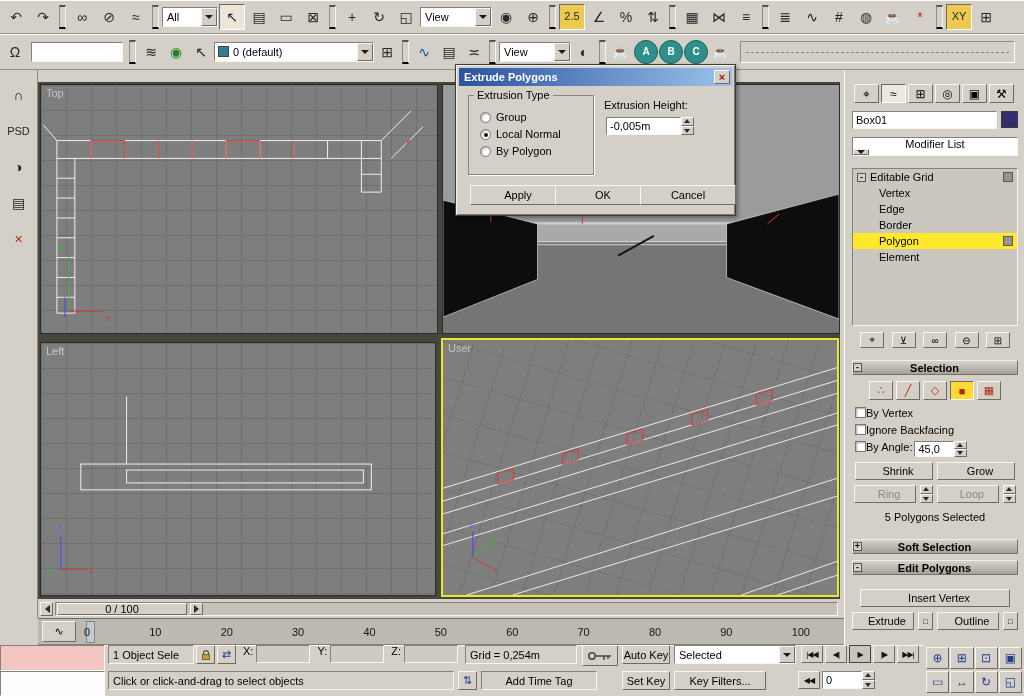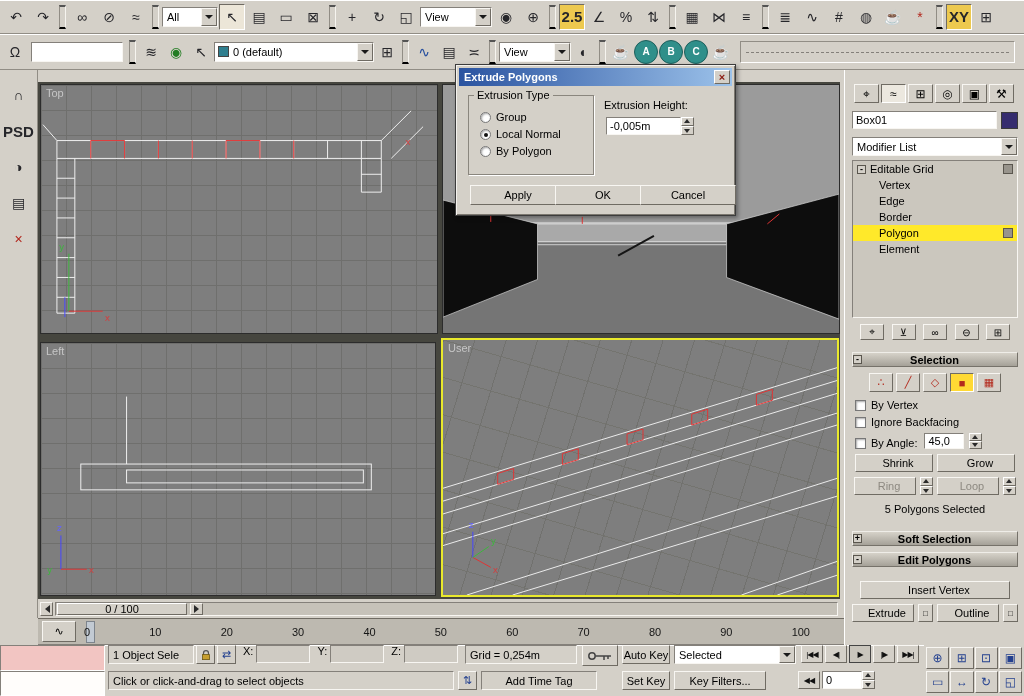--- a/index.html
+++ b/index.html
@@ -16,21 +16,21 @@
 .arr{width:0;height:0;border-left:4px solid transparent;border-right:4px solid transparent;border-top:4px solid #1a1a1a;}
 .w56{width:56px}.w70{width:72px}.w150{width:160px}.w122{width:122px}
 
 .tbrow{position:absolute;left:0;width:1024px;display:flex;align-items:center;gap:1px;padding:2px 3px;background:#d4d0c8;border-bottom:1px solid #918d85;box-shadow:inset 0 1px 0 #fff;}
 #tb1{top:0;height:34px;}
 #tb2{top:34px;height:36px;}
 .tbgroup{display:flex;align-items:center;gap:1px;}
 .tbtn{width:26px;height:26px;background:#d4d0c8;border:1px solid #d4d0c8;display:inline-flex;align-items:center;justify-content:center;padding:0;cursor:default;}
 #tb2 .tbtn{width:24px;height:24px;}
 .tbtn .g{font-size:14px;color:#26262a;line-height:1;pointer-events:none;}
-.tbtn.small .g,.small .g{font-size:15px;font-weight:bold;}
+.tbtn.small .g,.small .g{font-size:11px;font-weight:normal;}
 .tbtn.pressed{background:#ece6d8;border:1px solid;border-color:#6f6b63 #fff #fff #6f6b63;}
 .tbtn.warn{background:#edc94f;}
 .tbtn.red .g{color:#b3251b}.tbtn.blue .g{color:#274f9e}.tbtn.green .g{color:#237d23}.tbtn.teal .g{color:#0a6f6a}
 .tbtn.round{border-radius:50%;background:#2f8f8a;border:1px solid #1d5f5c;width:20px;height:20px;}
 .tbtn.round .g{color:#fff;font-size:10px;font-weight:bold;}
 .tsep{width:7px;height:24px;border-left:1px solid #918d85;border-right:1px solid #f6f4ef;margin:0 2px;background:none;}
 .nsfield{width:92px;height:20px;margin:0 3px;}
 .layerchip{width:11px;height:11px;border:1px solid #444;margin-left:3px;flex:none;}
 .blankstrip{flex:1;height:22px;margin:2px 6px;border:1px solid;border-color:#918d85 #fff #fff #918d85;position:relative;}
 .blankstrip::after{content:"";position:absolute;left:5px;right:5px;top:50%;border-top:1px dashed #84807a;}
@@ -56,41 +56,41 @@
 .tri-r{width:0;height:0;border:4px solid transparent;border-left:5px solid #2a2a2a;margin-right:-3px;}
 .tsgroove{flex:1;height:14px;position:relative;background:#c6c2b9;border:1px solid;border-color:#84807a #f8f6f2 #f8f6f2 #84807a;}
 .tshandle{position:absolute;left:1px;top:0;bottom:0;width:130px;background:#d4d0c8;border:1px solid;border-color:#fff #6f6b63 #6f6b63 #fff;display:flex;align-items:center;justify-content:center;}
 .tsarrow.inr{position:absolute;left:134px;top:0;height:12px;}
 
 #cmdpanel{position:absolute;left:844px;top:70px;width:180px;height:575px;background:#d4d0c8;border-left:1px solid #fff;padding:14px 6px 0 7px;}
 .cp-tabs{display:flex;gap:2px;margin-bottom:8px;padding-left:2px;}
 .cptab{width:25px;height:19px;}
 .cptab .g{font-size:12px;}
 .cptab.active{background:#ece8df;border-color:#6f6b63 #fff #fff #6f6b63;}
-.name-row{display:flex;gap:4px;align-items:flex-end;margin-bottom:8px;}
+.name-row{display:flex;gap:4px;align-items:flex-start;margin-bottom:8px;}
 .namefield{flex:1;height:18px;min-width:0;}
 .colorchip{width:17px;height:17px;border:1px solid #3a3a3a;flex:none;}
-.cp-combo{height:19px;margin-bottom:4px;}
+.cp-combo{height:19px;margin-bottom:12px;flex-direction:column;}
 .stack{height:158px;background:#cbc7be;border:1px solid;border-color:#84807a #f8f6f2 #f8f6f2 #84807a;margin-bottom:6px;overflow:hidden;}
 .stack-row{height:16px;display:flex;align-items:center;font-size:11px;padding-left:4px;}
 .stack-row.sub{padding-left:26px;}
 .stack-row.sel{background:#ffe92a;}
 .pm{width:9px;height:9px;border:1px solid #5a564e;background:#d4d0c8;font-size:9px;line-height:7px;text-align:center;margin-right:4px;flex:none;font-weight:bold;}
 .chip{display:none;width:10px;height:10px;background:#98948c;border:1px solid #5a564e;margin-left:auto;margin-right:4px;flex:none;}
 .haschip .chip{display:block;}
 .stack-tools{display:flex;gap:3px;justify-content:space-between;padding:0 8px;margin-bottom:12px;}
 .stool{width:24px;height:16px;}
 .stool .g{font-size:10px;}
 .rollout{height:15px;background:linear-gradient(#d6d2c9,#a5a198);border:1px solid;border-color:#efede8 #76726a #76726a #efede8;display:flex;align-items:center;font-weight:bold;margin-bottom:6px;}
 .rollout .rlabel{flex:1;text-align:center;margin-right:14px;font-size:11px;}
 .subobj{display:flex;gap:3px;justify-content:center;margin-bottom:7px;}
 .sob{width:24px;height:19px;}
 .sob .g{color:#b32a1d;font-size:11px;}
 .sob.active{background:#ffd934;border-color:#6f6b63 #fff #fff #6f6b63;}
-.cbrow{display:flex;align-items:flex-end;gap:5px;margin:0 0 5px 3px;}
+.cbrow{display:flex;align-items:flex-start;margin:0 0 5px 3px;}
 .cb{width:11px;height:11px;background:#fff;border:1px solid #777;box-shadow:inset 1px 1px 2px #aaa;flex:none;}
 .anglefield{width:40px;height:16px;margin-left:2px;}
 .btnrow{display:flex;gap:4px;justify-content:center;margin-bottom:5px;align-items:center;}
 .pbtn{height:18px;padding-left:8px;}
 .w78{width:78px}.w64{width:62px}.w150x{width:150px}
 .sqbtn{width:15px;height:18px;}
 .sqbtn .g{font-size:8px;}
 .disabled{color:#8d8981;}
 .spin{width:13px;display:flex;flex-direction:column;flex:none;}
 .spin i{flex:1;position:relative;background:#d4d0c8;border:1px solid;border-color:#fff #6f6b63 #6f6b63 #fff;}

